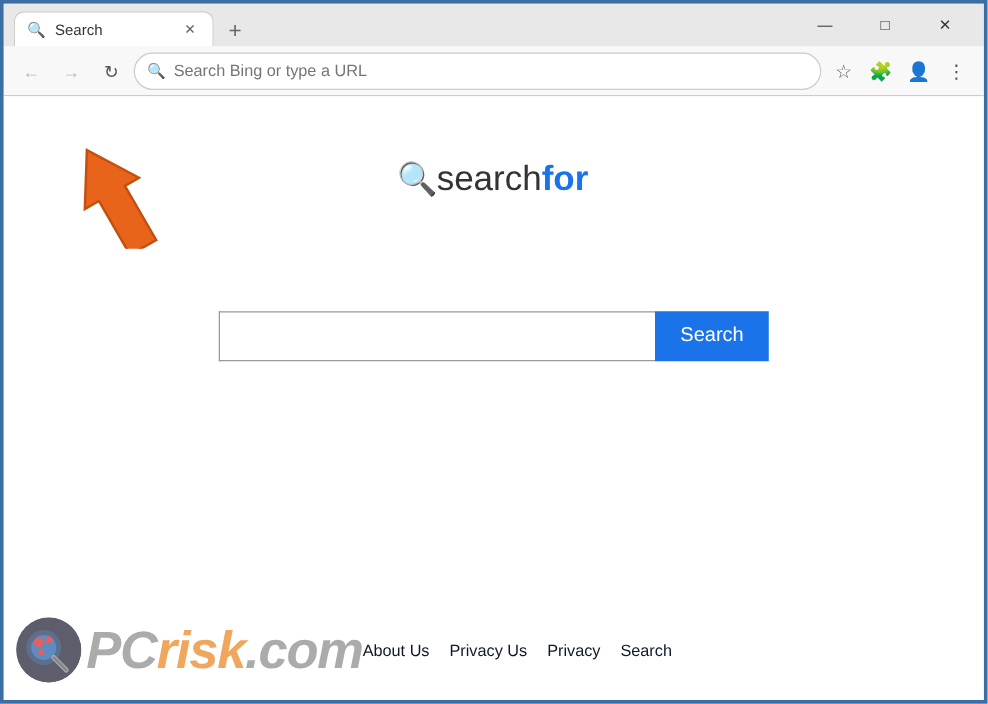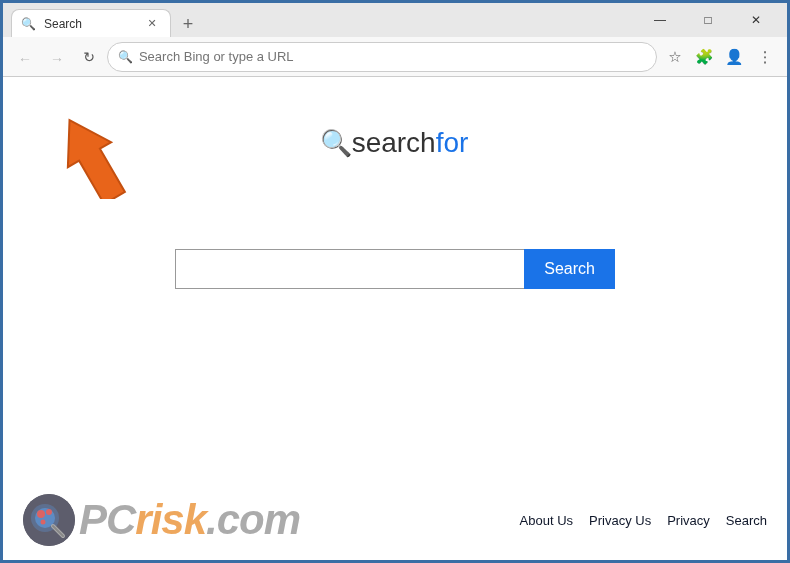--- a/index.html
+++ b/index.html
@@ -245,22 +245,21 @@
 
     
     .footer-watermark {
       position: absolute;
       bottom: 0;
       left: 0;
       right: 0;
       height: 80px;
       display: flex;
       align-items: center;
-      justify-content: space-between;
-      padding: 0 20px 0 20px;
+      padding: 0 20px 0 10px;
       background: rgba(255,255,255,0.0);
     }
 
     .pcrisk-logo {
       display: flex;
       align-items: center;
       opacity: 0.7;
     }
 
     .pcrisk-icon {
@@ -351,21 +350,21 @@
 
         <g transform="rotate(-30, 60, 55)">
           <polygon points="30,10 55,50 42,50 42,100 18,100 18,50 5,50" fill="#e8641a" stroke="#c45010" stroke-width="2"></polygon>
         </g>
       </svg>
     </div>
 
     <div class="logo-area">
       <span class="logo-icon" style="font-size:26px;color:#1a73e8;">🔍</span>
       <span class="logo-text">
-        <span style="color:#333;font-weight:400;">search</span><span class="logo-bold" style="color:#1a73e8;font-weight:400;">for</span>
+        <span style="color:#333;font-weight:400;">search</span><span class="logo-bold" style="color:#1a73e8;font-weight:700;">for</span>
       </span>
     </div>
 
     <div class="search-area">
       <input class="search-input" type="text" placeholder="" style="">
       <button class="search-button">Search</button>
     </div>
 
     <div class="footer-watermark">
       <div class="pcrisk-logo">

